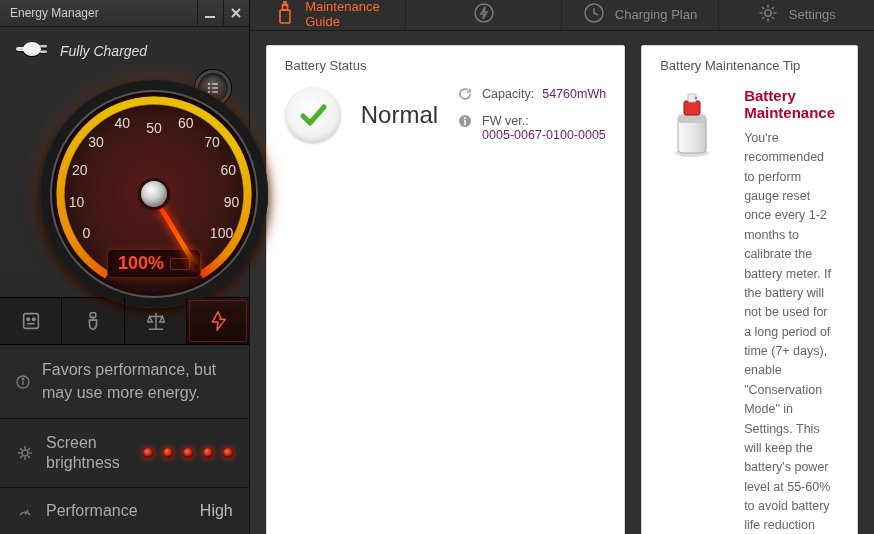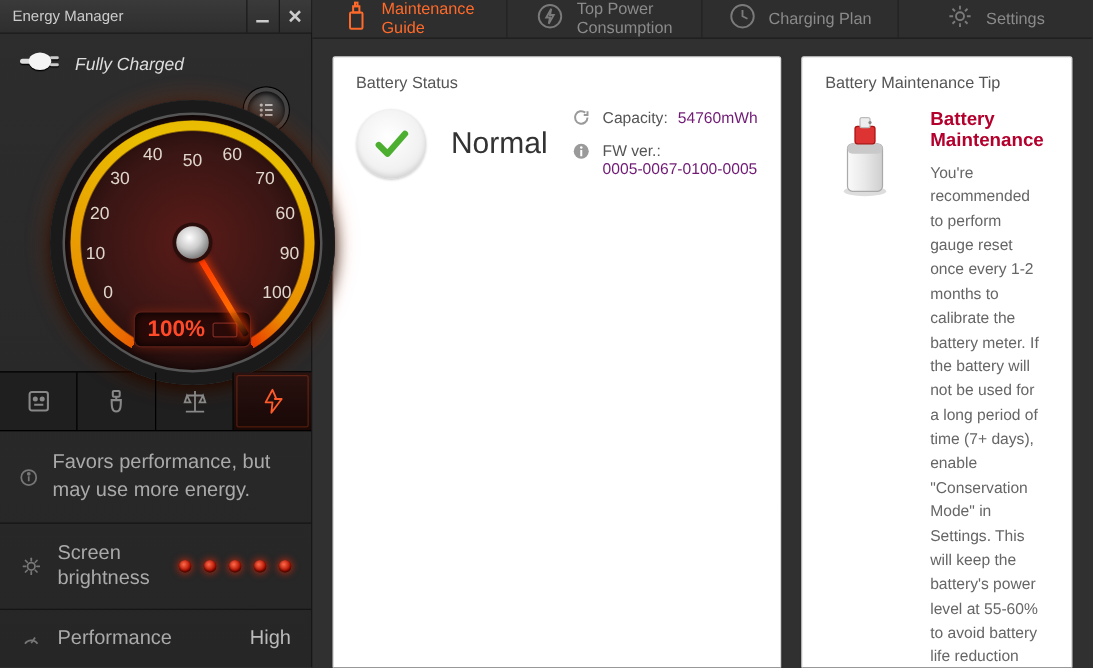--- a/index.html
+++ b/index.html
@@ -338,22 +338,20 @@
       <span class="two-line" style="white-space:pre-line">Maintenance
 Guide</span>
     </div>
     <div class="tab">
       <span class="tico">
         <svg width="22" height="22" viewBox="0 0 22 22" fill="none" stroke="currentColor" stroke-width="1.5">
             <circle cx="11" cy="11" r="9"></circle>
             <path d="M12 5l-4 7h3l-1 5 4-7h-3z"></path>
           </svg>
       </span>
-      <span class="two-line" style="white-space:pre-line">Top Power
-Consumption</span>
     </div>
     <div class="tab">
       <span class="tico">
         <svg width="22" height="22" viewBox="0 0 22 22" fill="none" stroke="currentColor" stroke-width="1.5">
             <circle cx="11" cy="11" r="9"></circle>
             <path d="M11 6v5l4 2"></path>
           </svg>
       </span>
       <span>Charging Plan</span>
     </div>

